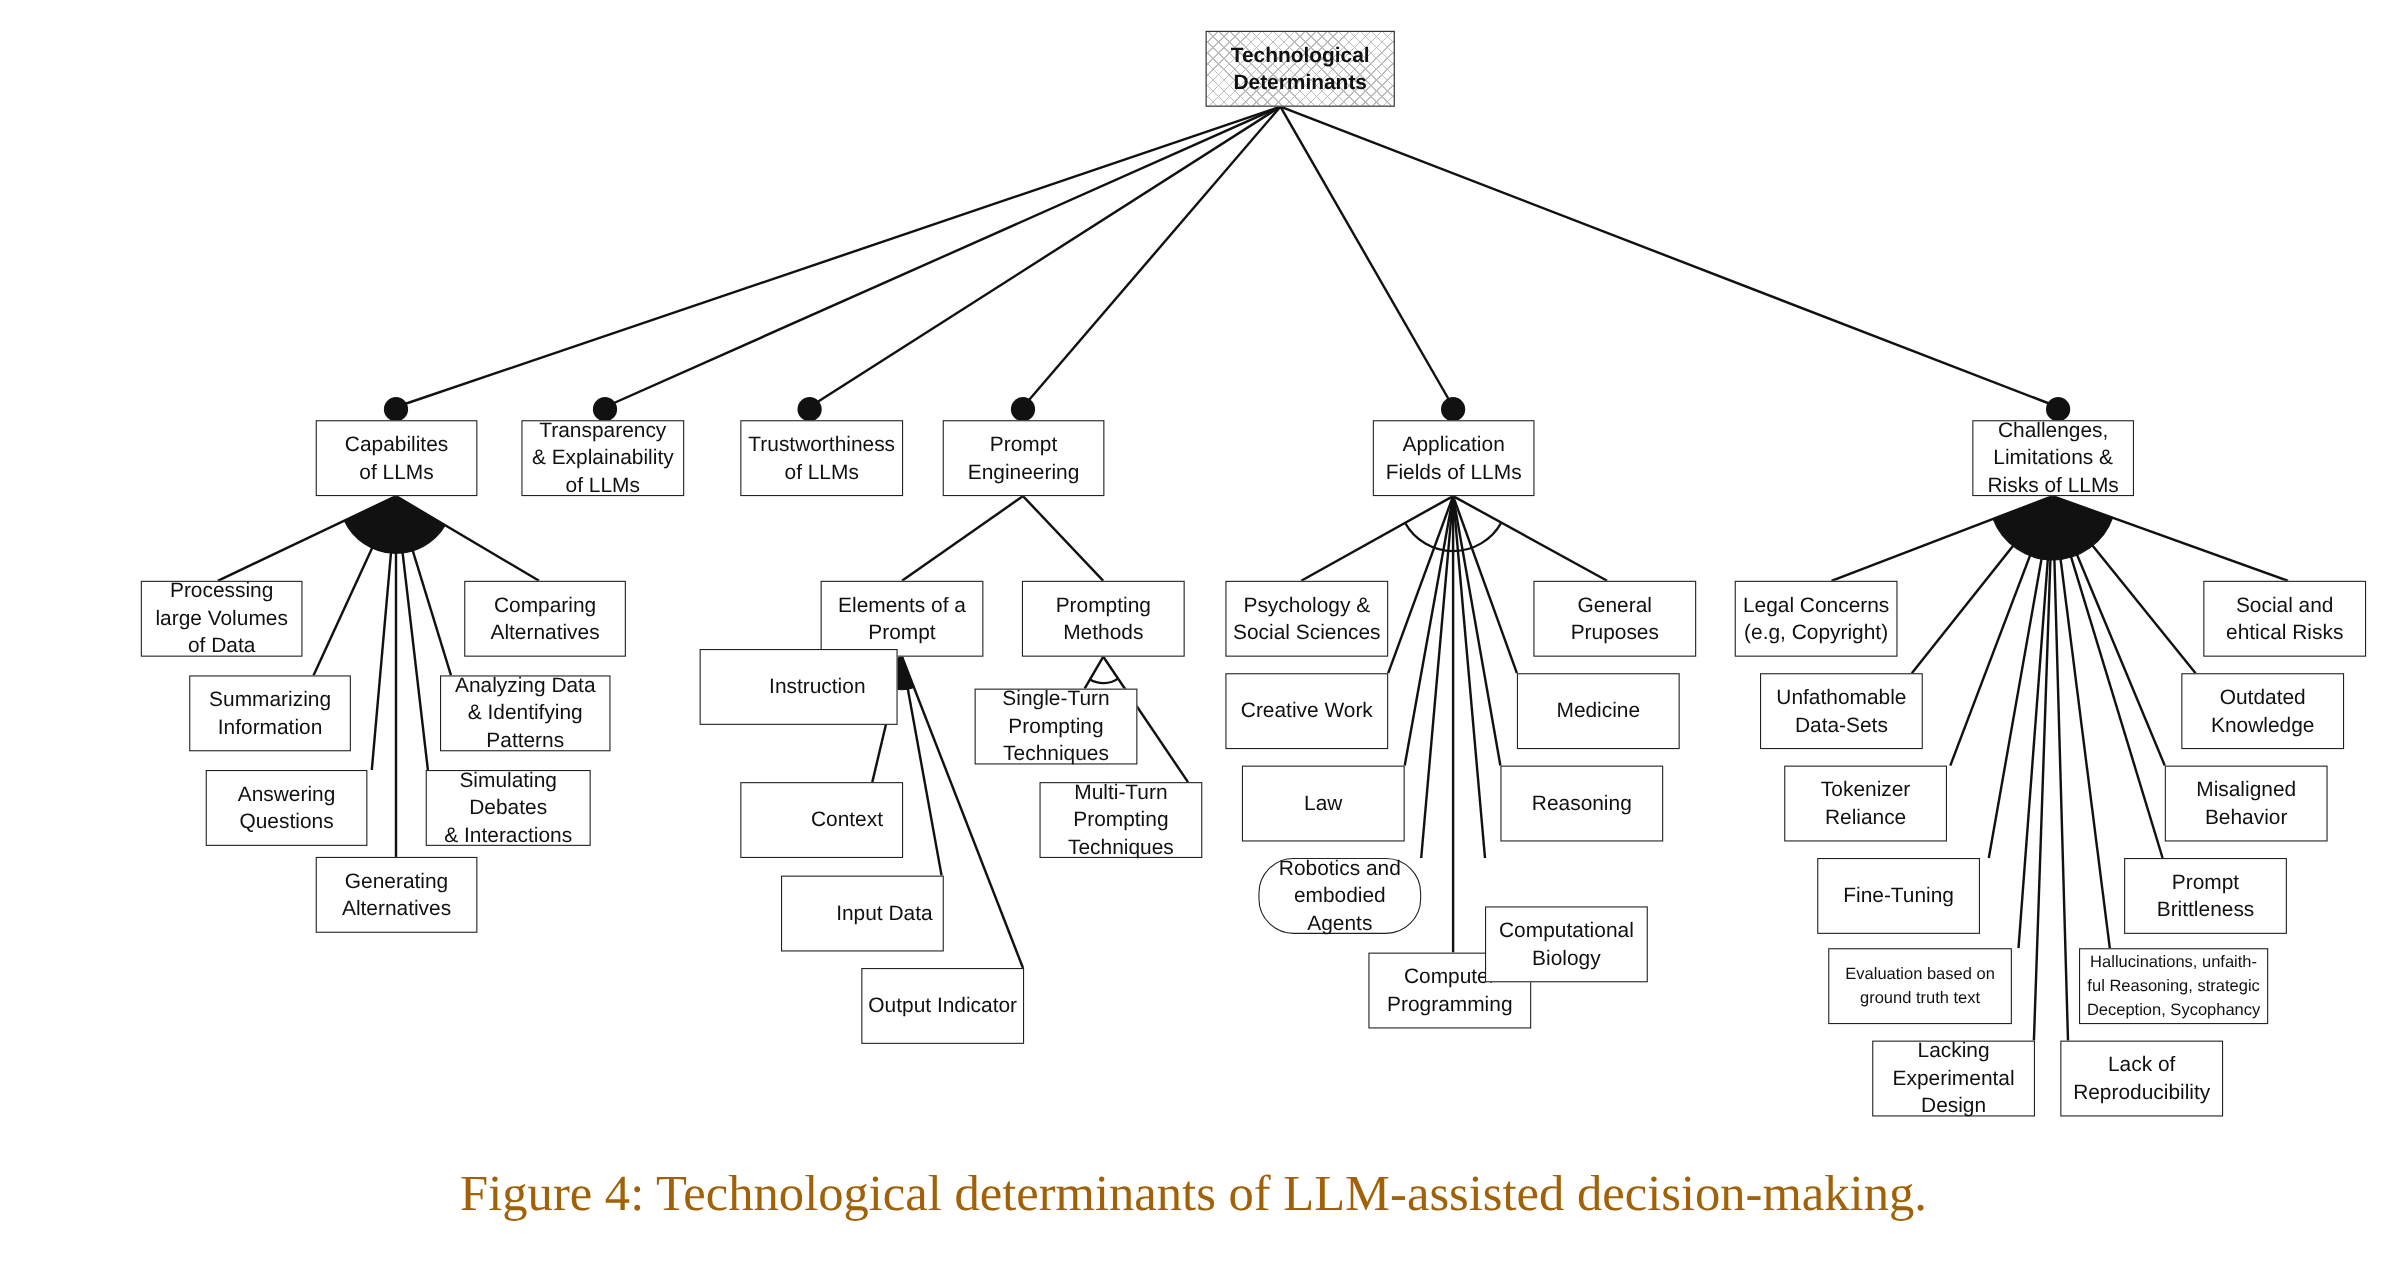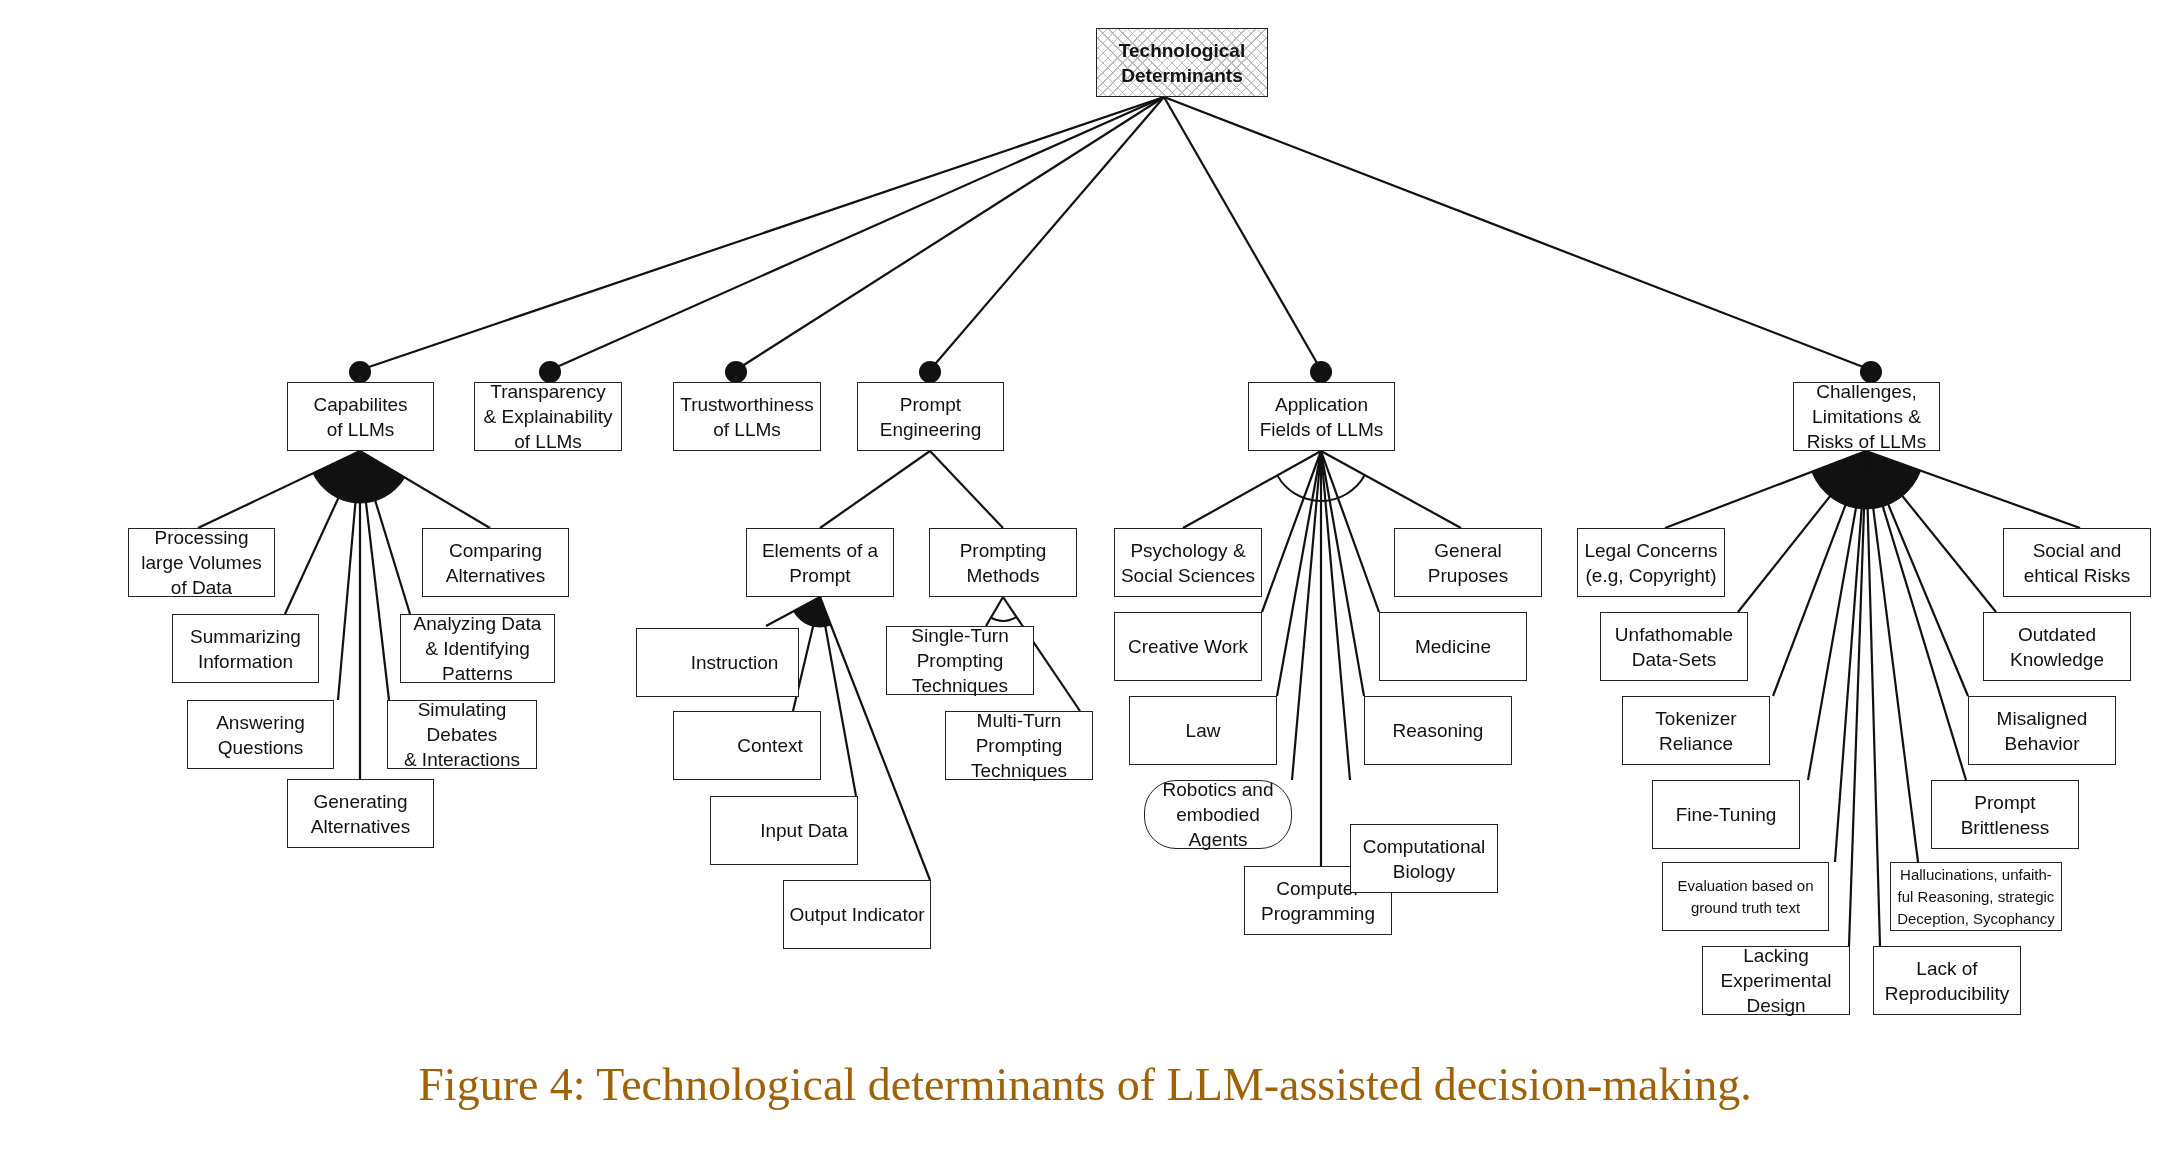--- a/index.html
+++ b/index.html
@@ -106,21 +106,21 @@
 &amp; Interactions</span></div>
     <div class="node" style="left: 400px; top: 614px; width: 155px; height: 69px;"><span>Analyzing Data
 &amp; Identifying
 Patterns</span></div>
     <div class="node" style="left: 422px; top: 528px; width: 147px; height: 69px;"><span>Comparing
 Alternatives</span></div>
     <div class="node" style="left: 746px; top: 528px; width: 148px; height: 69px;"><span>Elements of a
 Prompt</span></div>
     <div class="node" style="left: 929px; top: 528px; width: 148px; height: 69px;"><span>Prompting
 Methods</span></div>
-    <div class="node" style="left: 636px; top: 628px; width: 163px; height: 69px; padding-left: 36px;"><span>Instruction</span></div>
+    <div class="node" style="left: 636px; top: 590px; width: 180px; height: 69px; padding-left: 36px;"><span>Instruction</span></div>
     <div class="node" style="left: 673px; top: 711px; width: 148px; height: 69px; padding-left: 48px;"><span>Context</span></div>
     <div class="node" style="left: 710px; top: 796px; width: 148px; height: 69px; padding-left: 42px;"><span>Input Data</span></div>
     <div class="node" style="left: 783px; top: 880px; width: 148px; height: 69px;"><span>Output Indicator</span></div>
     <div class="node" style="left: 886px; top: 626px; width: 148px; height: 69px;"><span>Single-Turn
 Prompting
 Techniques</span></div>
     <div class="node" style="left: 945px; top: 711px; width: 148px; height: 69px;"><span>Multi-Turn
 Prompting
 Techniques</span></div>
     <div class="node" style="left: 1114px; top: 528px; width: 148px; height: 69px;"><span>Psychology &amp;

